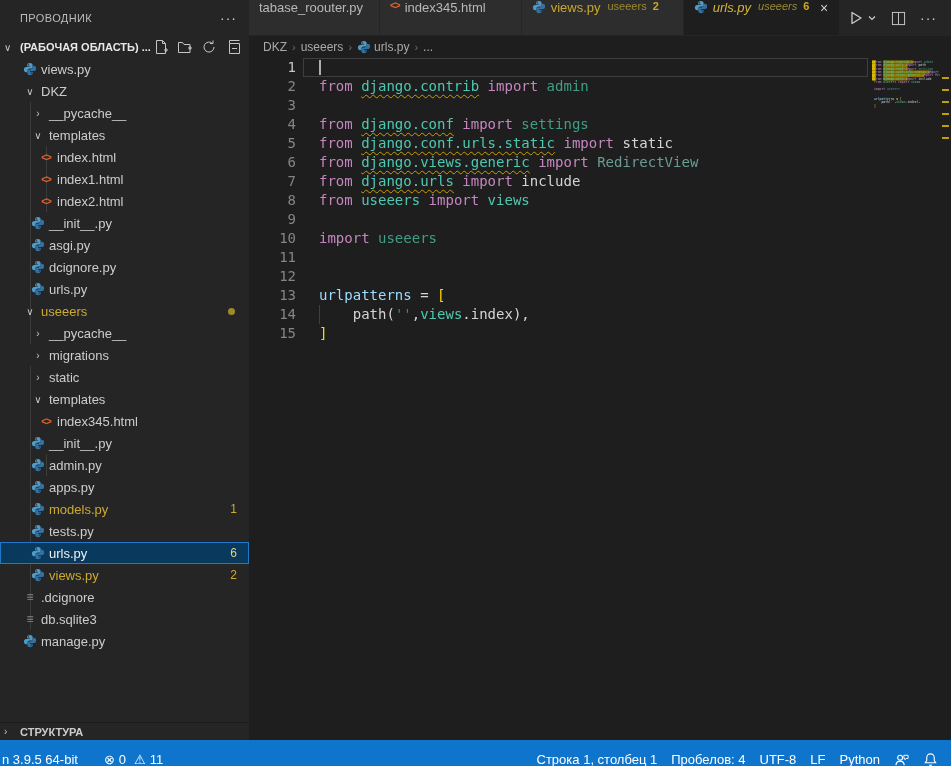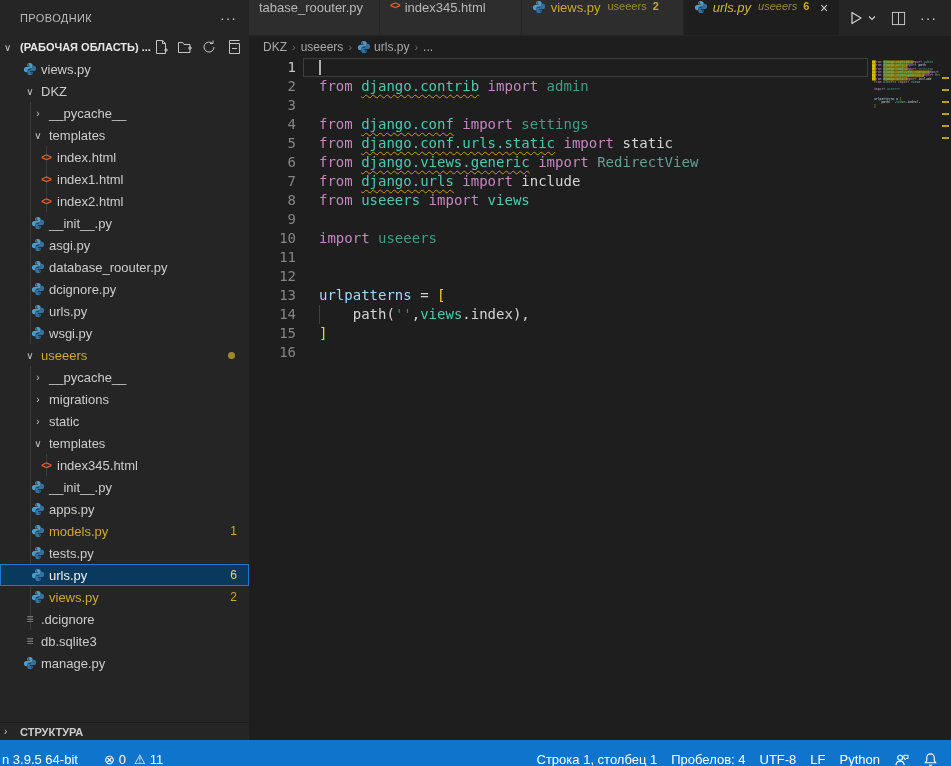--- a/index.html
+++ b/index.html
@@ -225,60 +225,34 @@
         <div class="trow">
           <span class="spacer" style="width: 30px;"></span>
           <span class="slot">
             <span style="display: flex;">
               <svg width="14" height="14" viewBox="0 0 16 16">
                 <path fill="#4E9CC9" d="M7.9 1C6.1 1 4.9 1.8 4.9 3.2V5h3.2v.6H3.6C2.2 5.6 1 6.8 1 8.6s1 3 2.5 3H5V9.9C5 8.3 6.3 7.4 8 7.4h3V3.2C11 1.9 9.7 1 7.9 1zM6.4 2.6a.7.7 0 1 1 0 1.4.7.7 0 0 1 0-1.4z"></path>
                 <path fill="#35719f" d="M8.1 15c1.8 0 3-.8 3-2.2V11H7.9v-.6h4.5c1.4 0 2.6-1.2 2.6-3s-1-3-2.5-3H11v1.7c0 1.6-1.3 2.5-3 2.5H5v4.2C5 14.1 6.3 15 8.1 15zm1.5-1.6a.7.7 0 1 1 0-1.4.7.7 0 0 1 0 1.4z"></path>
               </svg>
             </span>
           </span>
-          <span class="lbl">database_roouter.py</span>
-          <span class="grow"></span>
-        </div>
-        <div class="trow">
-          <span class="spacer" style="width: 30px;"></span>
-          <span class="slot">
-            <span style="display: flex;">
-              <svg width="14" height="14" viewBox="0 0 16 16">
-                <path fill="#4E9CC9" d="M7.9 1C6.1 1 4.9 1.8 4.9 3.2V5h3.2v.6H3.6C2.2 5.6 1 6.8 1 8.6s1 3 2.5 3H5V9.9C5 8.3 6.3 7.4 8 7.4h3V3.2C11 1.9 9.7 1 7.9 1zM6.4 2.6a.7.7 0 1 1 0 1.4.7.7 0 0 1 0-1.4z"></path>
-                <path fill="#35719f" d="M8.1 15c1.8 0 3-.8 3-2.2V11H7.9v-.6h4.5c1.4 0 2.6-1.2 2.6-3s-1-3-2.5-3H11v1.7c0 1.6-1.3 2.5-3 2.5H5v4.2C5 14.1 6.3 15 8.1 15zm1.5-1.6a.7.7 0 1 1 0-1.4.7.7 0 0 1 0 1.4z"></path>
-              </svg>
-            </span>
-          </span>
           <span class="lbl">dcignore.py</span>
           <span class="grow"></span>
         </div>
         <div class="trow">
           <span class="spacer" style="width: 30px;"></span>
           <span class="slot">
             <span style="display: flex;">
               <svg width="14" height="14" viewBox="0 0 16 16">
                 <path fill="#4E9CC9" d="M7.9 1C6.1 1 4.9 1.8 4.9 3.2V5h3.2v.6H3.6C2.2 5.6 1 6.8 1 8.6s1 3 2.5 3H5V9.9C5 8.3 6.3 7.4 8 7.4h3V3.2C11 1.9 9.7 1 7.9 1zM6.4 2.6a.7.7 0 1 1 0 1.4.7.7 0 0 1 0-1.4z"></path>
                 <path fill="#35719f" d="M8.1 15c1.8 0 3-.8 3-2.2V11H7.9v-.6h4.5c1.4 0 2.6-1.2 2.6-3s-1-3-2.5-3H11v1.7c0 1.6-1.3 2.5-3 2.5H5v4.2C5 14.1 6.3 15 8.1 15zm1.5-1.6a.7.7 0 1 1 0-1.4.7.7 0 0 1 0 1.4z"></path>
               </svg>
             </span>
           </span>
           <span class="lbl">urls.py</span>
-          <span class="grow"></span>
-        </div>
-        <div class="trow">
-          <span class="spacer" style="width: 30px;"></span>
-          <span class="slot">
-            <span style="display: flex;">
-              <svg width="14" height="14" viewBox="0 0 16 16">
-                <path fill="#4E9CC9" d="M7.9 1C6.1 1 4.9 1.8 4.9 3.2V5h3.2v.6H3.6C2.2 5.6 1 6.8 1 8.6s1 3 2.5 3H5V9.9C5 8.3 6.3 7.4 8 7.4h3V3.2C11 1.9 9.7 1 7.9 1zM6.4 2.6a.7.7 0 1 1 0 1.4.7.7 0 0 1 0-1.4z"></path>
-                <path fill="#35719f" d="M8.1 15c1.8 0 3-.8 3-2.2V11H7.9v-.6h4.5c1.4 0 2.6-1.2 2.6-3s-1-3-2.5-3H11v1.7c0 1.6-1.3 2.5-3 2.5H5v4.2C5 14.1 6.3 15 8.1 15zm1.5-1.6a.7.7 0 1 1 0-1.4.7.7 0 0 1 0 1.4z"></path>
-              </svg>
-            </span>
-          </span>
-          <span class="lbl">wsgi.py</span>
           <span class="grow"></span>
         </div>
         <div class="trow warn">
           <span class="spacer" style="width: 22px;"></span>
           <span class="slot">∨</span>
           <span class="lbl">useeers</span>
           <span class="grow"></span>
           <span class="dotbadge"></span>
         </div>
         <div class="trow">
@@ -317,20 +291,33 @@
           <span class="spacer" style="width: 30px;"></span>
           <span class="slot">
             <span style="display: flex;">
               <svg width="14" height="14" viewBox="0 0 16 16">
                 <path fill="#4E9CC9" d="M7.9 1C6.1 1 4.9 1.8 4.9 3.2V5h3.2v.6H3.6C2.2 5.6 1 6.8 1 8.6s1 3 2.5 3H5V9.9C5 8.3 6.3 7.4 8 7.4h3V3.2C11 1.9 9.7 1 7.9 1zM6.4 2.6a.7.7 0 1 1 0 1.4.7.7 0 0 1 0-1.4z"></path>
                 <path fill="#35719f" d="M8.1 15c1.8 0 3-.8 3-2.2V11H7.9v-.6h4.5c1.4 0 2.6-1.2 2.6-3s-1-3-2.5-3H11v1.7c0 1.6-1.3 2.5-3 2.5H5v4.2C5 14.1 6.3 15 8.1 15zm1.5-1.6a.7.7 0 1 1 0-1.4.7.7 0 0 1 0 1.4z"></path>
               </svg>
             </span>
           </span>
           <span class="lbl">__init__.py</span>
+          <span class="grow"></span>
+        </div>
+        <div class="trow">
+          <span class="spacer" style="width: 30px;"></span>
+          <span class="slot">
+            <span style="display: flex;">
+              <svg width="14" height="14" viewBox="0 0 16 16">
+                <path fill="#4E9CC9" d="M7.9 1C6.1 1 4.9 1.8 4.9 3.2V5h3.2v.6H3.6C2.2 5.6 1 6.8 1 8.6s1 3 2.5 3H5V9.9C5 8.3 6.3 7.4 8 7.4h3V3.2C11 1.9 9.7 1 7.9 1zM6.4 2.6a.7.7 0 1 1 0 1.4.7.7 0 0 1 0-1.4z"></path>
+                <path fill="#35719f" d="M8.1 15c1.8 0 3-.8 3-2.2V11H7.9v-.6h4.5c1.4 0 2.6-1.2 2.6-3s-1-3-2.5-3H11v1.7c0 1.6-1.3 2.5-3 2.5H5v4.2C5 14.1 6.3 15 8.1 15zm1.5-1.6a.7.7 0 1 1 0-1.4.7.7 0 0 1 0 1.4z"></path>
+              </svg>
+            </span>
+          </span>
+          <span class="lbl">admin.py</span>
           <span class="grow"></span>
         </div>
         <div class="trow">
           <span class="spacer" style="width: 30px;"></span>
           <span class="slot">
             <span style="display: flex;">
               <svg width="14" height="14" viewBox="0 0 16 16">
                 <path fill="#4E9CC9" d="M7.9 1C6.1 1 4.9 1.8 4.9 3.2V5h3.2v.6H3.6C2.2 5.6 1 6.8 1 8.6s1 3 2.5 3H5V9.9C5 8.3 6.3 7.4 8 7.4h3V3.2C11 1.9 9.7 1 7.9 1zM6.4 2.6a.7.7 0 1 1 0 1.4.7.7 0 0 1 0-1.4z"></path>
                 <path fill="#35719f" d="M8.1 15c1.8 0 3-.8 3-2.2V11H7.9v-.6h4.5c1.4 0 2.6-1.2 2.6-3s-1-3-2.5-3H11v1.7c0 1.6-1.3 2.5-3 2.5H5v4.2C5 14.1 6.3 15 8.1 15zm1.5-1.6a.7.7 0 1 1 0-1.4.7.7 0 0 1 0 1.4z"></path>
               </svg>
@@ -510,21 +497,20 @@
         <div class="cline"><span class="num">6</span><span class="ctext"><span class="tk-kw">from </span><span class="tk-mod squig">django.views.generic</span><span class="tk-kw"> import </span><span class="tk-dimt">RedirectView</span></span></div>
         <div class="cline"><span class="num">7</span><span class="ctext"><span class="tk-kw">from </span><span class="tk-mod squig">django.urls</span><span class="tk-kw"> import </span><span class="tk-pln">include</span></span></div>
         <div class="cline"><span class="num">8</span><span class="ctext"><span class="tk-kw">from </span><span class="tk-mod">useeers</span><span class="tk-kw"> import </span><span class="tk-mod">views</span></span></div>
         <div class="cline"><span class="num">9</span><span class="ctext"></span></div>
         <div class="cline"><span class="num">10</span><span class="ctext"><span class="tk-kw">import </span><span class="tk-grn">useeers</span></span></div>
         <div class="cline"><span class="num">11</span><span class="ctext"></span></div>
         <div class="cline"><span class="num">12</span><span class="ctext"></span></div>
         <div class="cline"><span class="num">13</span><span class="ctext"><span class="tk-var">urlpatterns</span><span class="tk-pln"> = </span><span class="tk-brk">[</span></span></div>
         <div class="cline"><span class="num">14</span><div class="indent-guide" style="left: 70px;"></div><span class="ctext"><span class="tk-pln">    </span><span class="tk-pln">path</span><span class="tk-pln">(</span><span class="tk-str">''</span><span class="tk-pln">,</span><span class="tk-mod">views</span><span class="tk-pln">.</span><span class="tk-pln">index</span><span class="tk-pln">),</span></span></div>
         <div class="cline"><span class="num">15</span><span class="ctext"><span class="tk-brk">]</span></span></div>
-        <div class="cline"><span class="num">16</span><span class="ctext"></span></div>
       </div>
     <div id="minimap">
         <div id="mini-inner"><div class="mini-line"></div><div class="mini-hl" style="left: 33.1px; width: 106.68px; top: 12px; height: 12px;"></div><div class="mini-gut" style="top: 12px; height: 12px;"></div><div class="mini-line"><span class="tk-kw">from </span><span class="tk-mod">django.contrib</span><span class="tk-kw"> import </span><span class="tk-grn">admin</span></div><div class="mini-hl" style="left: 33.1px; width: 86.82px; top: 24px; height: 12px;"></div><div class="mini-gut" style="top: 24px; height: 12px;"></div><div class="mini-line"><span class="tk-kw">from </span><span class="tk-mod">django.urls</span><span class="tk-kw"> import </span><span class="tk-pln">path</span></div><div class="mini-hl" style="left: 33.1px; width: 86.82px; top: 36px; height: 12px;"></div><div class="mini-gut" style="top: 36px; height: 12px;"></div><div class="mini-line"><span class="tk-kw">from </span><span class="tk-mod">django.conf</span><span class="tk-kw"> import </span><span class="tk-grn">settings</span></div><div class="mini-hl" style="left: 33.1px; width: 166.26px; top: 48px; height: 12px;"></div><div class="mini-gut" style="top: 48px; height: 12px;"></div><div class="mini-line"><span class="tk-kw">from </span><span class="tk-mod">django.conf.urls.static</span><span class="tk-kw"> import </span></div><div class="mini-hl" style="left: 33.1px; width: 146.4px; top: 60px; height: 12px;"></div><div class="mini-gut" style="top: 60px; height: 12px;"></div><div class="mini-line"><span class="tk-kw">from </span><span class="tk-mod">django.views.generic</span><span class="tk-kw"> import </span><span class="tk-dimt">RedirectView</span></div><div class="mini-hl" style="left: 33.1px; width: 86.82px; top: 72px; height: 12px;"></div><div class="mini-gut" style="top: 72px; height: 12px;"></div><div class="mini-line"><span class="tk-kw">from </span><span class="tk-mod">django.urls</span><span class="tk-kw"> import </span><span class="tk-pln">include</span></div><div class="mini-line"><span class="tk-kw">from </span><span class="tk-mod">useeers</span><span class="tk-kw"> import </span><span class="tk-mod">views</span></div><div class="mini-line"></div><div class="mini-line"><span class="tk-kw">import </span><span class="tk-grn">useeers</span></div><div class="mini-line"></div><div class="mini-line"></div><div class="mini-line"><span class="tk-var">urlpatterns</span><span class="tk-pln"> = </span><span class="tk-brk">[</span></div><div class="mini-line"><span class="tk-pln">    </span><span class="tk-pln">path</span><span class="tk-pln">(</span><span class="tk-str">''</span><span class="tk-pln">,</span><span class="tk-mod">views</span><span class="tk-pln">.</span><span class="tk-pln">index</span><span class="tk-pln">),</span></div><div class="mini-line"><span class="tk-brk">]</span></div><div class="mini-line"></div></div>
       </div>
     <div id="ovruler">
         <div class="ovtick" style="top: 20px;"></div>
         <div class="ovtick" style="top: 32px;"></div>
         <div class="ovtick" style="top: 44px;"></div>
         <div class="ovtick" style="top: 56px;"></div>
         <div class="ovtick" style="top: 68px;"></div>

